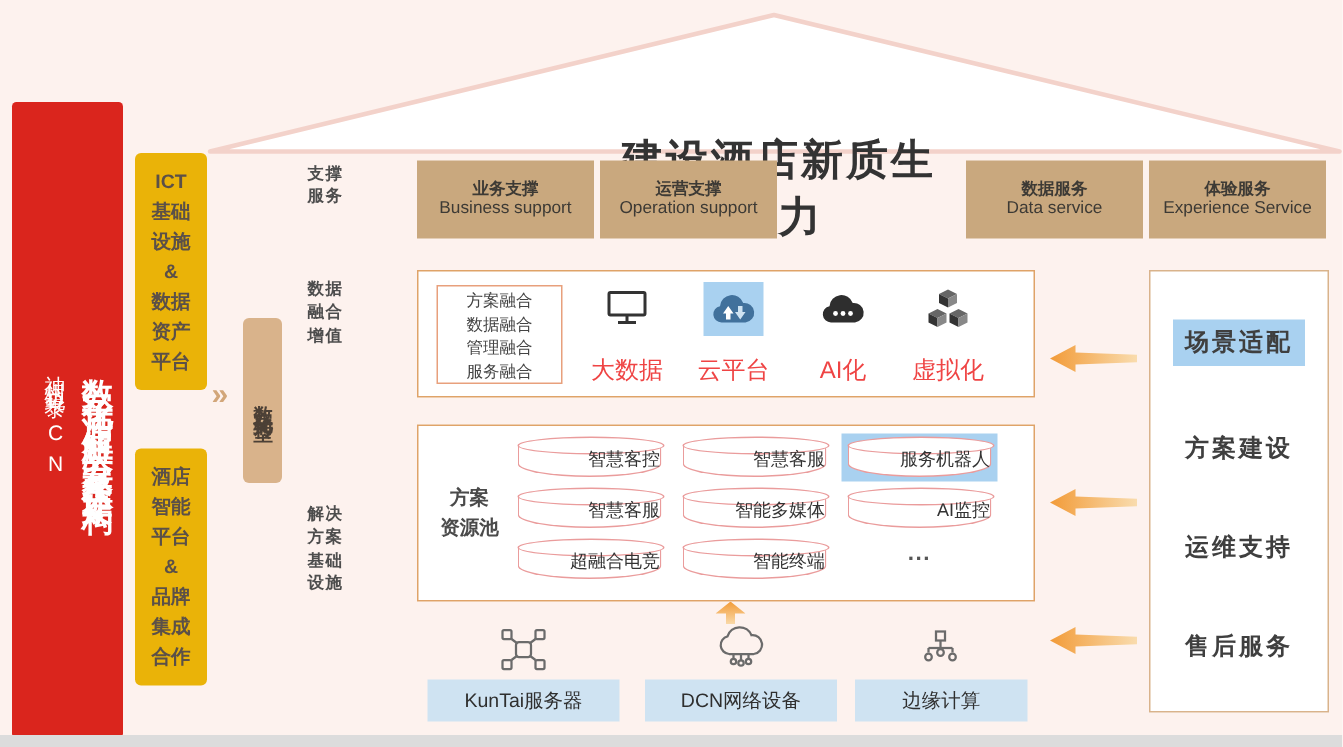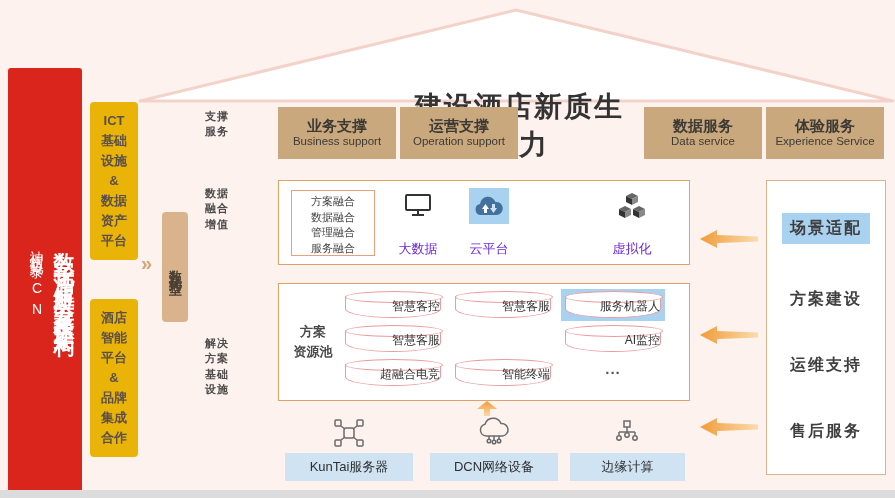--- a/index.html
+++ b/index.html
@@ -35,33 +35,33 @@
   .sec-label { position:absolute; color:#4d4d4d; font-weight:700; font-size:11px; line-height:1.4;
     white-space:pre-line; letter-spacing:1px; }
   .lab-support { left:205px; top:109px; }
   .lab-fusion  { left:205px; top:186px; }
   .lab-infra   { left:205px; top:336px; }
 
   
   .sup-box { position:absolute; top:107px; width:118px; height:52px; background:#c9a87e; color:#3d3a35;
     text-align:center; display:flex; flex-direction:column; justify-content:center; line-height:1.2;
     padding:2px; }
-  .sup-zh { font-size:15px; font-weight:700; }
+  .sup-zh { font-size:11px; font-weight:700; }
   .sup-en { font-size:11.5px; }
 
   
   .fusion-box { position:absolute; left:278px; top:180px; width:412px; height:85px; background:#fff;
     border:1px solid #dfa368; }
   .fusion-list { position:absolute; left:12px; top:9px; width:84px; height:66px; border:1px solid #e8a07c;
     font-size:11px; color:#444; text-align:center; line-height:1.42; white-space:pre-line; padding-top:3px; }
   .ficell { position:absolute; top:7px; width:70px; height:70px; display:flex; flex-direction:column;
     align-items:center; justify-content:space-between; }
   .ficon { width:40px; height:36px; display:flex; align-items:center; justify-content:center; }
   .ficon.hl { background:#a9d1f0; }
-  .flabel { font-size:13px; color:#6d28d9; }
+  .flabel { font-size:16px; color:#ef4444; }
 
   
   .right-col { position:absolute; left:766px; top:180px; width:120px; height:295px; background:#fff;
     border:1px solid #d9b38b; display:flex; flex-direction:column; align-items:center;
     justify-content:space-around; padding:10px 0; }
   .rs-item { font-size:16px; color:#3f3f3f; font-weight:600; letter-spacing:2px; }
   .rs-item.hl { background:#a9d1f0; padding:5px 8px;text-align:center; }
 
   
   .infra-box { position:absolute; left:278px; top:283px; width:412px; height:118px; background:#fff;
@@ -167,20 +167,31 @@
       <span class="ficon hl">
         <svg width="32" height="26" viewBox="0 0 32 26">
           <path d="M8 22 a5.5 5.5 0 0 1 -1 -10.9 A8 8 0 0 1 22.5 9 A5.5 5.5 0 0 1 24 22 z" fill="#41719c"></path>
           <path d="M11 20 v-4 h-2 l3.5 -5 3.5 5 h-2 v4 z" fill="#ffffff"></path>
           <path d="M19 11 v4 h-2 l3.5 5 3.5 -5 h-2 v-4 z" fill="#cfe3f2"></path>
         </svg>
       </span>
       <span class="flabel">云平台</span>
     </div>
 
+    <div class="ficell" style="left:248px">
+      <span class="ficon">
+        <svg width="32" height="26" viewBox="0 0 32 26">
+          <path d="M8 22 a5.5 5.5 0 0 1 -1 -10.9 A8 8 0 0 1 22.5 9 A5.5 5.5 0 0 1 24 22 z" fill="#2e2e2e"></path>
+          <circle cx="11" cy="16" r="1.6" fill="#fff"></circle>
+          <circle cx="16" cy="16" r="1.6" fill="#fff"></circle>
+          <circle cx="21" cy="16" r="1.6" fill="#fff"></circle>
+        </svg>
+      </span>
+      <span class="flabel">AI化</span>
+    </div>
 
     <div class="ficell" style="left:318px">
       <span class="ficon">
         <svg width="30" height="28" viewBox="0 0 30 28">
           <g>
             <path d="M15 1 l6 3 -6 3 -6 -3 z" fill="#666"></path>
             <path d="M9 4 v6 l6 3 v-6 z" fill="#333"></path>
             <path d="M21 4 v6 l-6 3 v-6 z" fill="#888"></path>
           </g>
           <g>
@@ -216,20 +227,23 @@
       </div>
     <div class="cyl" style="left:176px; top:12px">
         <span class="t">智慧客服</span>
       </div>
     <div class="cyl" style="left:286px; top:12px">
         <span class="t">服务机器人</span>
       </div>
     <div class="cyl" style="left:66px; top:46px">
         <span class="t">智慧客服</span>
       </div>
+    <div class="cyl" style="left:176px; top:46px">
+        <span class="t">智能多媒体</span>
+      </div>
     <div class="cyl" style="left:286px; top:46px">
         <span class="t">AI监控</span>
       </div>
     <div class="cyl" style="left:66px; top:80px">
         <span class="t">超融合电竞</span>
       </div>
     <div class="cyl" style="left:176px; top:80px">
         <span class="t">智能终端</span>
       </div>
     <div class="dots">...</div>

